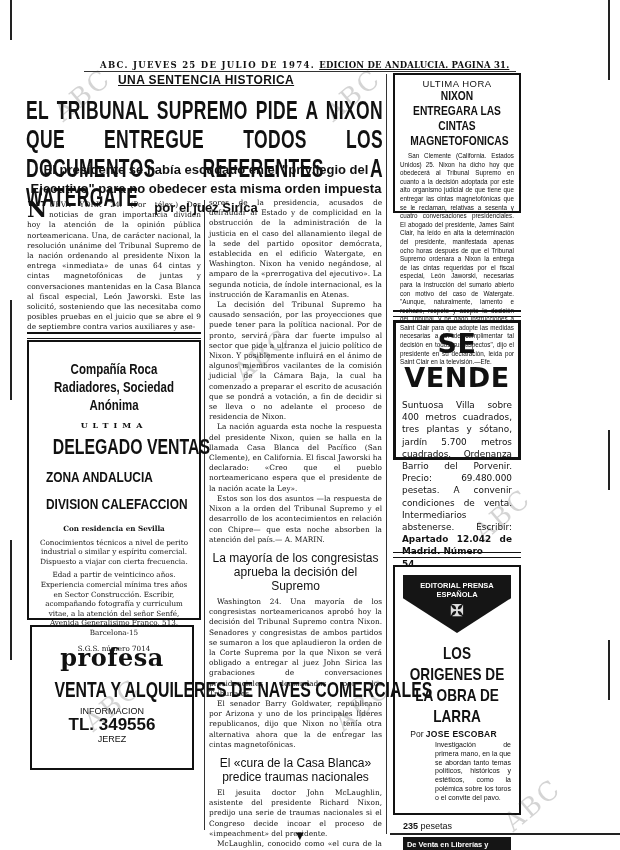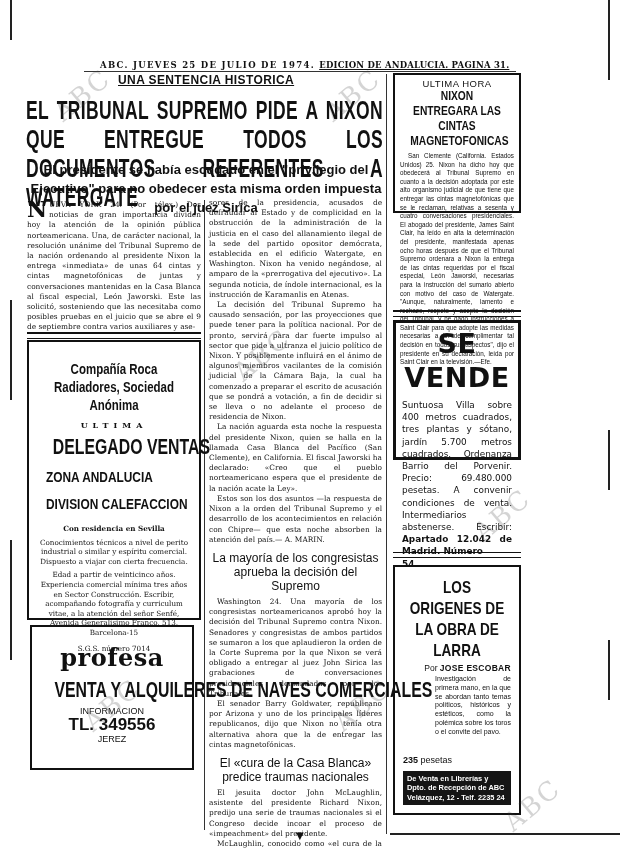--- a/index.html
+++ b/index.html
@@ -42,21 +42,21 @@
   .vende { left: 393px; top: 320px; width: 128px; height: 140px; border: 3px solid #111; padding: 4px 6px; }
   .vende .h { font-family: "DejaVu Sans", sans-serif; font-weight: bold; font-size: 27px; line-height: 34px; text-align: center; letter-spacing: 0.5px; margin: 0 -4px; }
   .vende .b { font-family: "DejaVu Sans", sans-serif; font-size: 8.9px; line-height: 12.2px; text-align: justify; margin-top: 4px; }
   .vende .b b { font-weight: bold; }
   .vende .b .c { display: block; text-align: left; }
   .larra { left: 393px; top: 565px; width: 128px; height: 250px; border-width: 2px; padding: 0; }
   .larra .banner { background: #151515; color: #fff; font-family: "Liberation Sans", sans-serif; font-weight: bold; font-size: 7.5px; text-align: center; height: 58px; position: relative; margin: 8px 8px 0 8px; clip-path: polygon(0 0, 100% 0, 100% 40%, 50% 100%, 0 40%); }
   .larra .banner span { display: block; padding-top: 6px; }
   .larra .emblem { font-size: 16px; line-height: 24px; color: #ddd; }
   .larra .title { font-family: "Liberation Sans", sans-serif; font-weight: bold; font-size: 17px; line-height: 21px; text-align: center; margin-top: 10px; transform: scaleX(0.8); white-space: nowrap; }
-  .larra .by { font-family: "Liberation Sans", sans-serif; font-size: 8.5px; text-align: right; padding-right: 8px; margin-top: 2px; }
+  .larra .by { font-family: "Liberation Sans", sans-serif; font-size: 8.5px; text-align: right; padding-right: 22px; margin-top: 2px; }
   .larra .by b { letter-spacing: 0.3px; }
   .larra .desc { font-family: "Liberation Sans", sans-serif; font-size: 7px; line-height: 8.8px; margin: 2px 8px 0 40px; text-align: justify; }
   .larra .price { font-family: "Liberation Sans", sans-serif; font-size: 9px; margin: 18px 8px 0 8px; }
   .larra .price b { font-weight: bold; }
   .larra .sale { background: #151515; color: #fff; font-family: "Liberation Sans", sans-serif; font-weight: bold; font-size: 7.4px; line-height: 9.5px; margin: 6px 8px 0 8px; padding: 3px 4px; }
   .footrule { left: 390px; top: 833px; width: 230px; height: 2px; background: #222; }
   .arrow { left: 296px; top: 830px; font-size: 10px; }
   .wm { position: absolute; color: rgba(60,60,60,0.22); font-family: "DejaVu Serif", serif; font-size: 26px; transform: rotate(-40deg); pointer-events: none; letter-spacing: 2px; }
   .sub { font-family: "Liberation Sans", sans-serif; font-size: 12px; line-height: 14px; text-align: center; margin: 6px 0 4px 0; }
 </style>
@@ -136,20 +136,24 @@
   <div class="h">SE VENDE</div>
   <div class="b">
     <span>Suntuosa Villa sobre 400 metros cuadrados, tres plantas y sótano, jardín 5.700 metros cuadrados. Ordenanza Barrio del Porvenir. Precio: 69.480.000 pesetas. A convenir condiciones de venta. Intermediarios abstenerse. Escribir:</span>
     <b>Apartado 12.042 de Madrid. Número</b>
     <b class="c">54</b>
   </div>
 </div>
 <div class="doublerule" style="top:552px;border-top-width:1px;"></div>
 
 <div class="box larra">
+  <div class="banner">
+    <span>EDITORIAL PRENSA ESPAÑOLA</span>
+    <div class="emblem">✠</div>
+  </div>
   <div class="title" style="white-space:normal;">LOS ORIGENES DE LA OBRA DE LARRA</div>
   <div class="by">
     <span>Por</span>
     <b>JOSE ESCOBAR</b>
   </div>
   <div class="desc">Investigación de primera mano, en la que se abordan tanto temas políticos, históricos y estéticos, como la polémica sobre los toros o el convite del pavo.</div>
   <div class="price">
     <b>235</b>
     <span>pesetas</span>
   </div>

